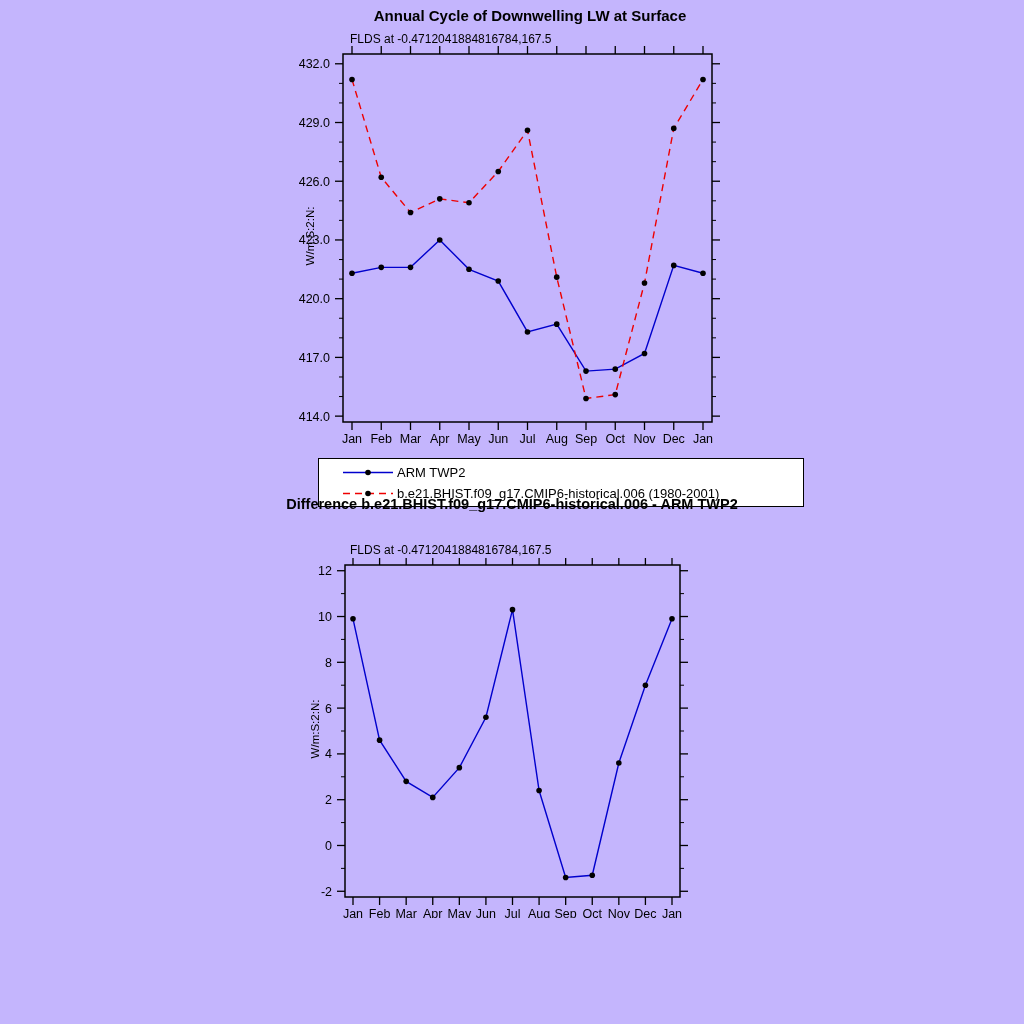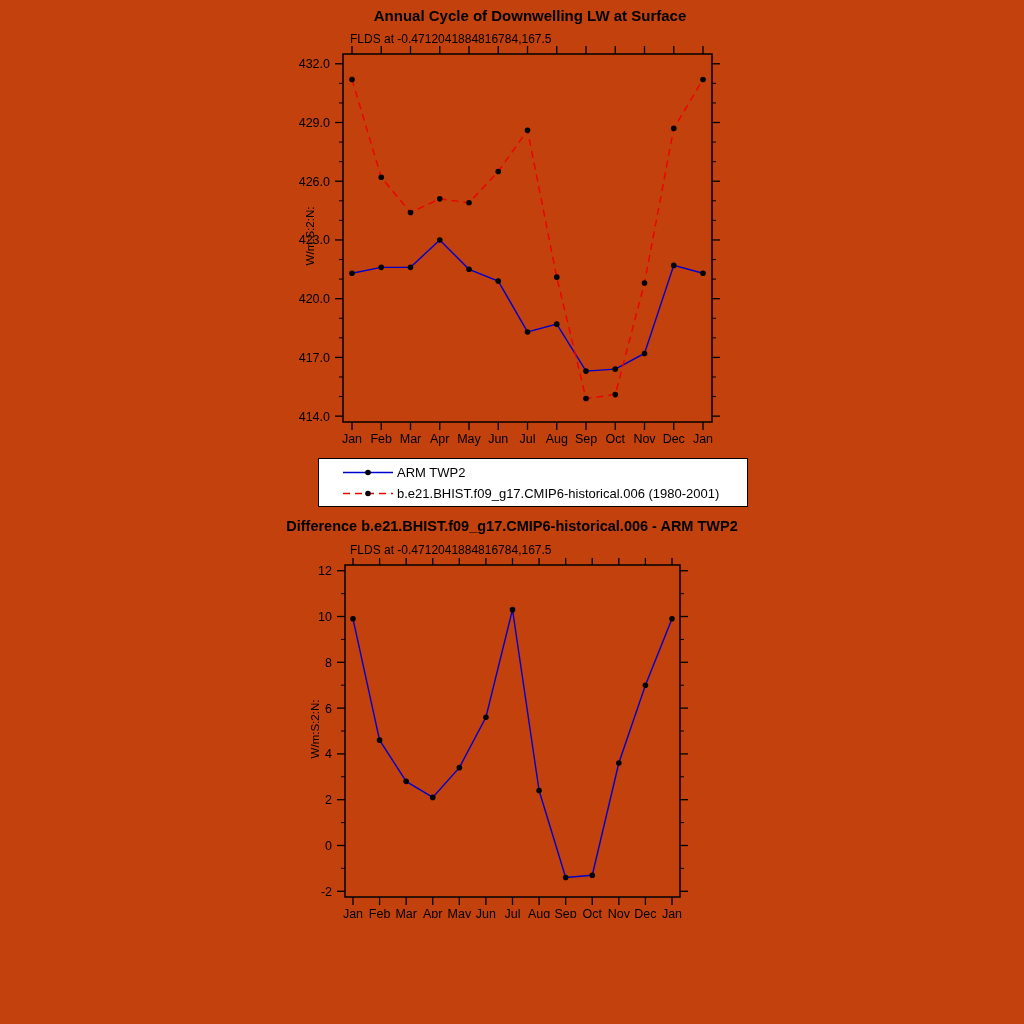--- a/index.html
+++ b/index.html
@@ -5,21 +5,21 @@
   html, body {
     margin: 0;
     padding: 0;
     background: #ffffff;
     font-family: "Liberation Sans", sans-serif;
   }
   .canvas {
     position: relative;
     width: 1024px;
     height: 1024px;
-    background: #c2410c;
+    background: #c4b5fd;
     overflow: hidden;
   }
   .abs { position: absolute; }
   .chart-title {
     font-weight: bold;
     font-size: 15px;
     color: #000;
     text-align: center;
     white-space: nowrap;
   }
@@ -177,38 +177,38 @@
       <circle cx="228.25" cy="125.44680851063822" r="2.8" fill="#000000"></circle>
       <circle cx="257.5" cy="84.34042553191443" r="2.8" fill="#000000"></circle>
       <circle cx="286.75" cy="231.14893617021218" r="2.8" fill="#000000"></circle>
       <circle cx="316" cy="352.51063829787256" r="2.8" fill="#000000"></circle>
       <circle cx="345.25" cy="348.59574468085043" r="2.8" fill="#000000"></circle>
       <circle cx="374.5" cy="237.02127659574433" r="2.8" fill="#000000"></circle>
       <circle cx="403.75" cy="82.38297872340445" r="2.8" fill="#000000"></circle>
       <circle cx="433" cy="33.446808510638505" r="2.8" fill="#000000"></circle>
     </svg>
 
-  <div class="abs legend-box" style="left:318px; top:458px; width:430px; height:49px;padding-left:22px;">
+  <div class="abs legend-box" style="left:318px; top:458px; width:486px; height:49px;padding-left:22px;">
     <div class="legend-row">
       <svg width="54" height="15">
           <line x1="2" y1="7.5" x2="52" y2="7.5" stroke="#0000cd" stroke-width="1.4"></line>
           <circle cx="27" cy="7.5" r="2.8" fill="#000000"></circle>
         </svg>
       <span class="legend-label">ARM TWP2</span>
     </div>
     <div class="legend-row">
       <svg width="54" height="15">
           <line x1="2" y1="7.5" x2="52" y2="7.5" stroke="#ee0000" stroke-width="1.4" stroke-dasharray="7,5"></line>
           <circle cx="27" cy="7.5" r="2.8" fill="#000000"></circle>
         </svg>
       <span class="legend-label">b.e21.BHIST.f09_g17.CMIP6-historical.006 (1980-2001)</span>
     </div>
   </div>
 
-  <div class="abs chart-title" style="left:262px; top:518px; width:500px; font-size:14.5px;">Difference b.e21.BHIST.f09_g17.CMIP6-historical.006 - ARM TWP2</div>
+  <div class="abs chart-title" style="left:262px; top:496px; width:500px; font-size:14.5px;">Difference b.e21.BHIST.f09_g17.CMIP6-historical.006 - ARM TWP2</div>
 
   <div class="abs chart-subtitle" style="left:350px; top:543px;">FLDS at -0.4712041884816784,167.5</div>
 
   <div class="abs ylabel" style="left:215px; top:723px; width:200px;">W/m:S:2:N:</div>
 
   <svg id="chart1" class="abs" style="left:270px; top:558px;" width="460" height="360">
       <rect x="75" y="7" width="335" height="332" fill="none" stroke="#000" stroke-width="1.5"></rect>
       <line x1="75" y1="310.37931034482756" x2="71" y2="310.37931034482756" stroke="#000" stroke-width="1"></line>
       <line x1="410" y1="310.37931034482756" x2="414" y2="310.37931034482756" stroke="#000" stroke-width="1"></line>
       <line x1="75" y1="264.58620689655174" x2="71" y2="264.58620689655174" stroke="#000" stroke-width="1"></line>

